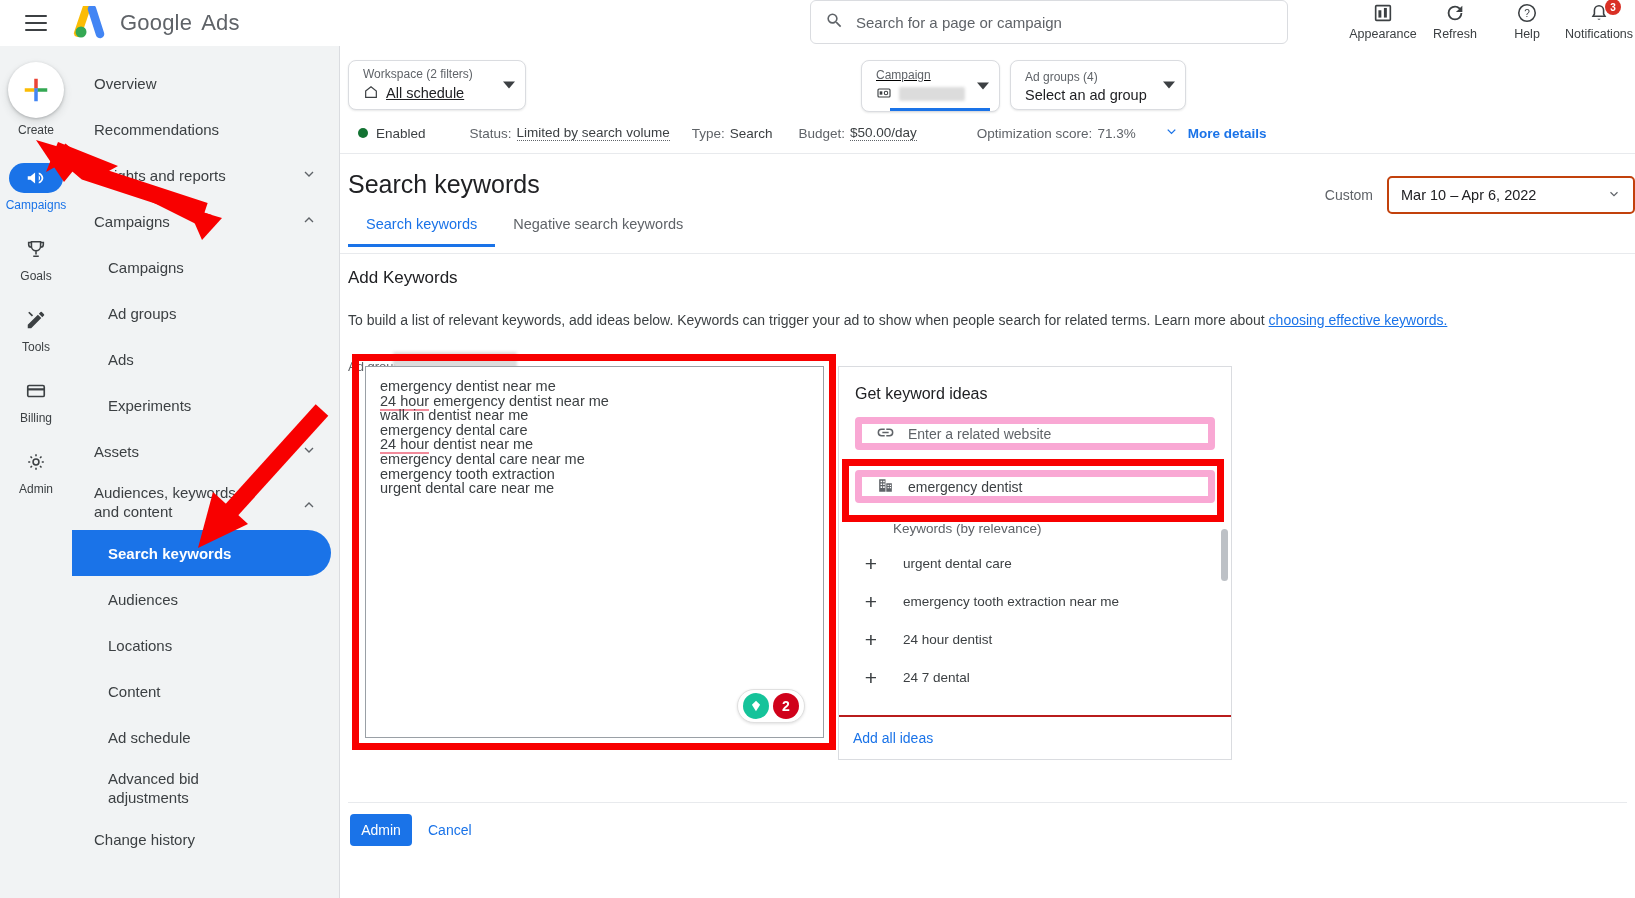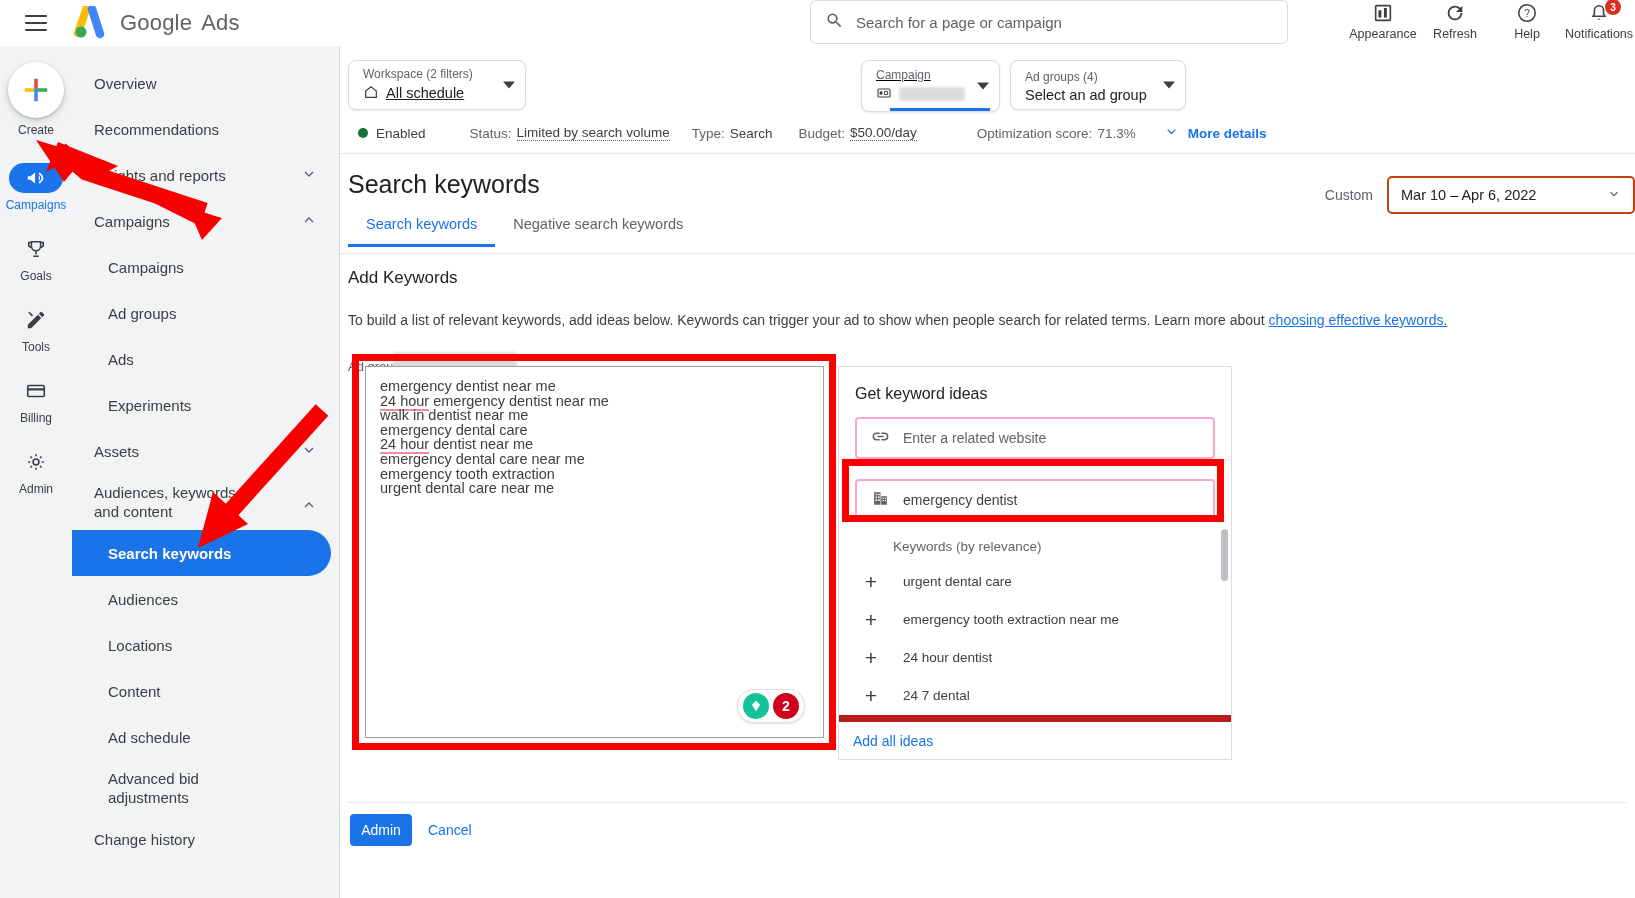--- a/index.html
+++ b/index.html
@@ -138,33 +138,33 @@
   .gm-green { width: 26px; height: 26px; border-radius: 50%; background: #15c39a; display: flex; align-items: center; justify-content: center; }
   .gm-red { width: 26px; height: 26px; border-radius: 50%; background: #d0021b; color: #fff; font-size: 14px; font-weight: bold; display: flex; align-items: center; justify-content: center; }
 
   
   .ideas {
     position: absolute; left: 838px; top: 366px; width: 394px; height: 394px;
     border: 1px solid #dadce0; background: #fff;
   }
   .ideas h4 { font-size: 16px; font-weight: normal; color: #202124; padding: 18px 0 0 16px; }
   .idea-input {
-    margin: 14px 16px 0 16px; height: 42px; border: 2px solid #f9a8d4; border-radius: 4px;
+    margin: 14px 16px 0 16px; height: 33px; border: 7px solid #f9a8d4; border-radius: 4px;
     display: flex; align-items: center; gap: 13px; padding: 0 14px; font-size: 14px; color: #5f6368; cursor: text;
   }
   .idea-input.filled { color: #3c4043; }
   .ideas-hl {
     position: absolute; left: 842px; top: 459px; width: 382px; height: 63px;
     border: 7px solid #f80000; z-index: 6; pointer-events: none;
   }
   .ideas-sub { font-size: 13.5px; color: #5f6368; padding: 18px 0 0 54px; }
   .idea-row { display: flex; align-items: center; gap: 22px; padding: 0 0 0 22px; height: 38px; cursor: pointer; }
   .idea-row .plus { width: 20px; text-align: center; color: #3c4043; font-size: 21px; line-height: 1; font-weight: 300; }
   .idea-row .txt { font-size: 13.5px; color: #3c4043; }
-  .ideas-foot { position: absolute; left: 0; right: 0; bottom: 0; height: 44px; border-top: 7px solid #b91c1c; display: flex; align-items: center; padding-left: 14px; }
+  .ideas-foot { position: absolute; left: 0; right: 0; bottom: 0; height: 44px; border-top: 2px solid #b91c1c; display: flex; align-items: center; padding-left: 14px; }
   .ideas-foot a { color: #1a73e8; font-size: 14px; text-decoration: none; cursor: pointer; }
   .ideas-scroll { position: absolute; right: 3px; top: 162px; width: 7px; height: 52px; background: #bdc1c6; border-radius: 4px; }
 
   
   .footdiv { position: absolute; left: 348px; right: 8px; top: 802px; height: 1px; background: #e8eaed; }
   .savebtn {
     position: absolute; left: 350px; top: 814px; width: 62px; height: 32px; background: #1a73e8;
     color: #fff; border: none; border-radius: 4px; font-size: 14px; cursor: pointer; font-family: inherit;
   }
   .cancelbtn {

